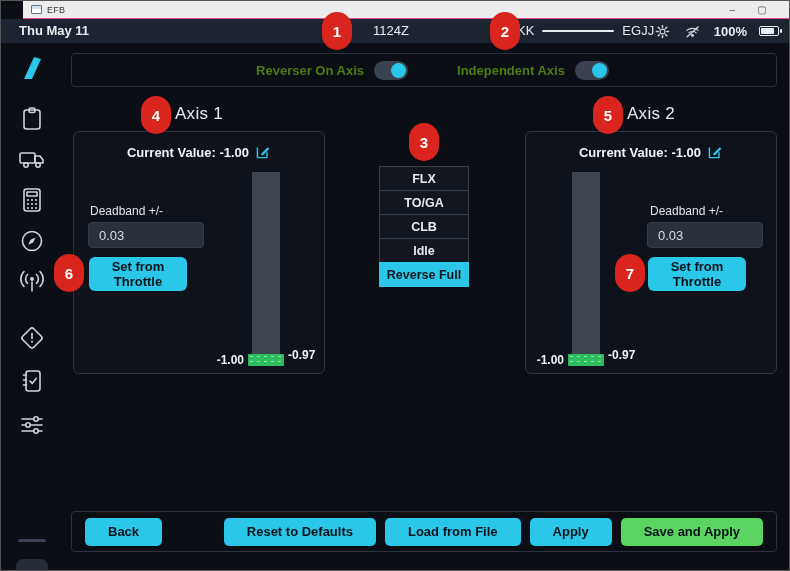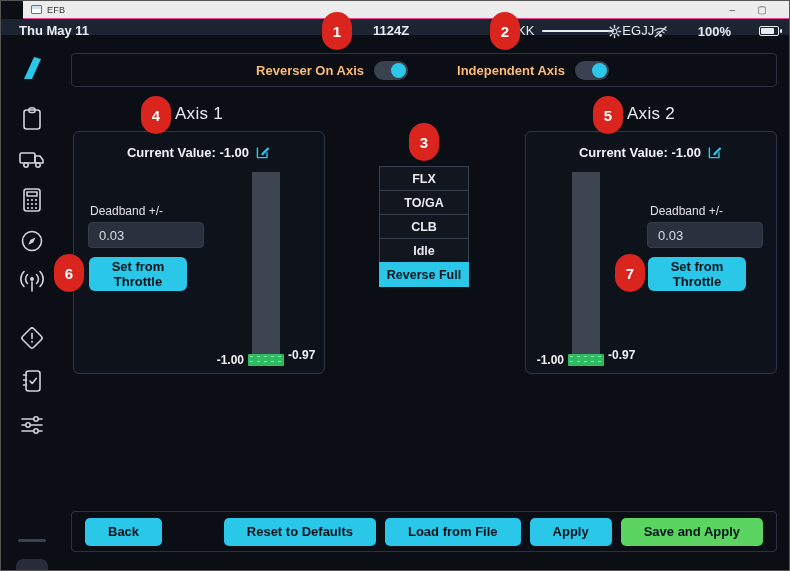--- a/index.html
+++ b/index.html
@@ -8,46 +8,46 @@
   .app { position:relative; width:790px; height:571px; background:#0b0e14; overflow:hidden; border:1px solid #555; }
 
   
   .titlebar { position:absolute; left:0; top:0; width:100%; height:18px; background:#ececec; display:flex; align-items:center; padding:0 8px; border-bottom:1px solid #ec4899;margin-left:22px; }
   .titlebar .appicon { width:11px; height:9px; border:1px solid #6b7280; border-radius:1px; margin-right:5px; background:linear-gradient(#cfe3f5 40%, #fff 40%); }
   .titlebar .title { font-size:9px; color:#333; letter-spacing:.2px; }
   .win-controls { margin-left:auto; display:flex; gap:22px; padding-right:6px; }
   .win-controls span { font-size:10px; color:#555; line-height:18px; cursor:default; }
 
   
-  .statusbar { position:absolute; left:0; top:18px; width:100%; height:16px; background:#1c2432; color:#e8ebf0; }
+  .statusbar { position:absolute; left:0; top:18px; width:100%; height:24px; background:#1c2432; color:#e8ebf0; }
   .statusbar .date { position:absolute; left:18px; top:4px; font-size:13px; font-weight:700; }
-  .statusbar .time { position:absolute; left:372px; top:4px; font-size:13px; font-weight:700; }
+  .statusbar .time { position:absolute; left:372px; top:4px; font-size:13px; font-weight:400; }
   .route { position:absolute; left:516px; top:4px; display:flex; align-items:center; gap:8px; font-size:13px; font-weight:400; }
   .route-line { width:72px; height:2px; background:#e8ebf0; border-radius:1px; }
-  .sb-right { position:absolute; right:10px; top:0; height:24px; display:flex; align-items:center; gap:28px; }
+  .sb-right { position:absolute; right:10px; top:0; height:24px; display:flex; align-items:center; gap:12px; }
   .sb-right .pct { font-size:13px; font-weight:600; }
   .battery { width:20px; height:10px; border:1.5px solid #e8ebf0; border-radius:2px; position:relative; }
   .battery::after { content:""; position:absolute; left:1px; top:1px; bottom:1px; width:13px; background:#e8ebf0; border-radius:1px; }
   .battery::before { content:""; position:absolute; right:-4px; top:2px; width:2px; height:4px; background:#e8ebf0; border-radius:1px; }
   .icon-svg { display:block; }
 
   
   .sidebar { position:absolute; left:0; top:42px; width:62px; bottom:0; display:flex; flex-direction:column; align-items:center; }
   .side-item { width:40px; height:40px; display:flex; align-items:center; justify-content:center; }
   .logo { position:absolute; top:10px; }
   .si-1{position:absolute; top:56px;} .si-2{position:absolute; top:96px;} .si-3{position:absolute; top:137px;}
   .si-4{position:absolute; top:178px;} .si-5{position:absolute; top:219px;}
   .si-6{position:absolute; top:275px;} .si-7{position:absolute; top:318px;} .si-8{position:absolute; top:362px;}
   .side-divider { position:absolute; top:496px; left:17px; width:28px; height:3px; background:#3a4150; border-radius:2px; }
   .gear-btn { position:absolute; top:516px; left:15px; width:32px; height:38px; background:#262c38; border-radius:7px; display:flex; align-items:center; justify-content:center; }
 
   
   .toggle-bar { position:absolute; left:70px; top:52px; width:706px; height:34px; border:1px solid #2a3140; border-radius:4px; display:flex; align-items:center; justify-content:center; gap:32px; }
   .toggle-group { display:flex; align-items:center; gap:10px; }
-  .toggle-label { color:#fdba74; font-size:13px; font-weight:600;padding-left:17px; }
+  .toggle-label { color:#4d7c0f; font-size:13px; font-weight:600;padding-left:17px; }
   .switch { width:34px; height:19px; border-radius:10px; background:#3a4150; position:relative; cursor:pointer; }
   .switch .knob { position:absolute; right:2px; top:2px; width:15px; height:15px; border-radius:50%; background:#2bc7e8; }
 
   
   .axis-title { position:absolute; top:103px; width:252px; text-align:center; color:#e8eaee; font-size:17px; font-weight:500; letter-spacing:.3px; }
   .axis-title.a1 { left:72px; } .axis-title.a2 { left:524px; }
 
   
   .panel { position:absolute; top:130px; width:252px; height:243px; border:1px solid #2e3644; border-radius:6px; background:#0e121a; }
   .panel.a1 { left:72px; } .panel.a2 { left:524px; }

